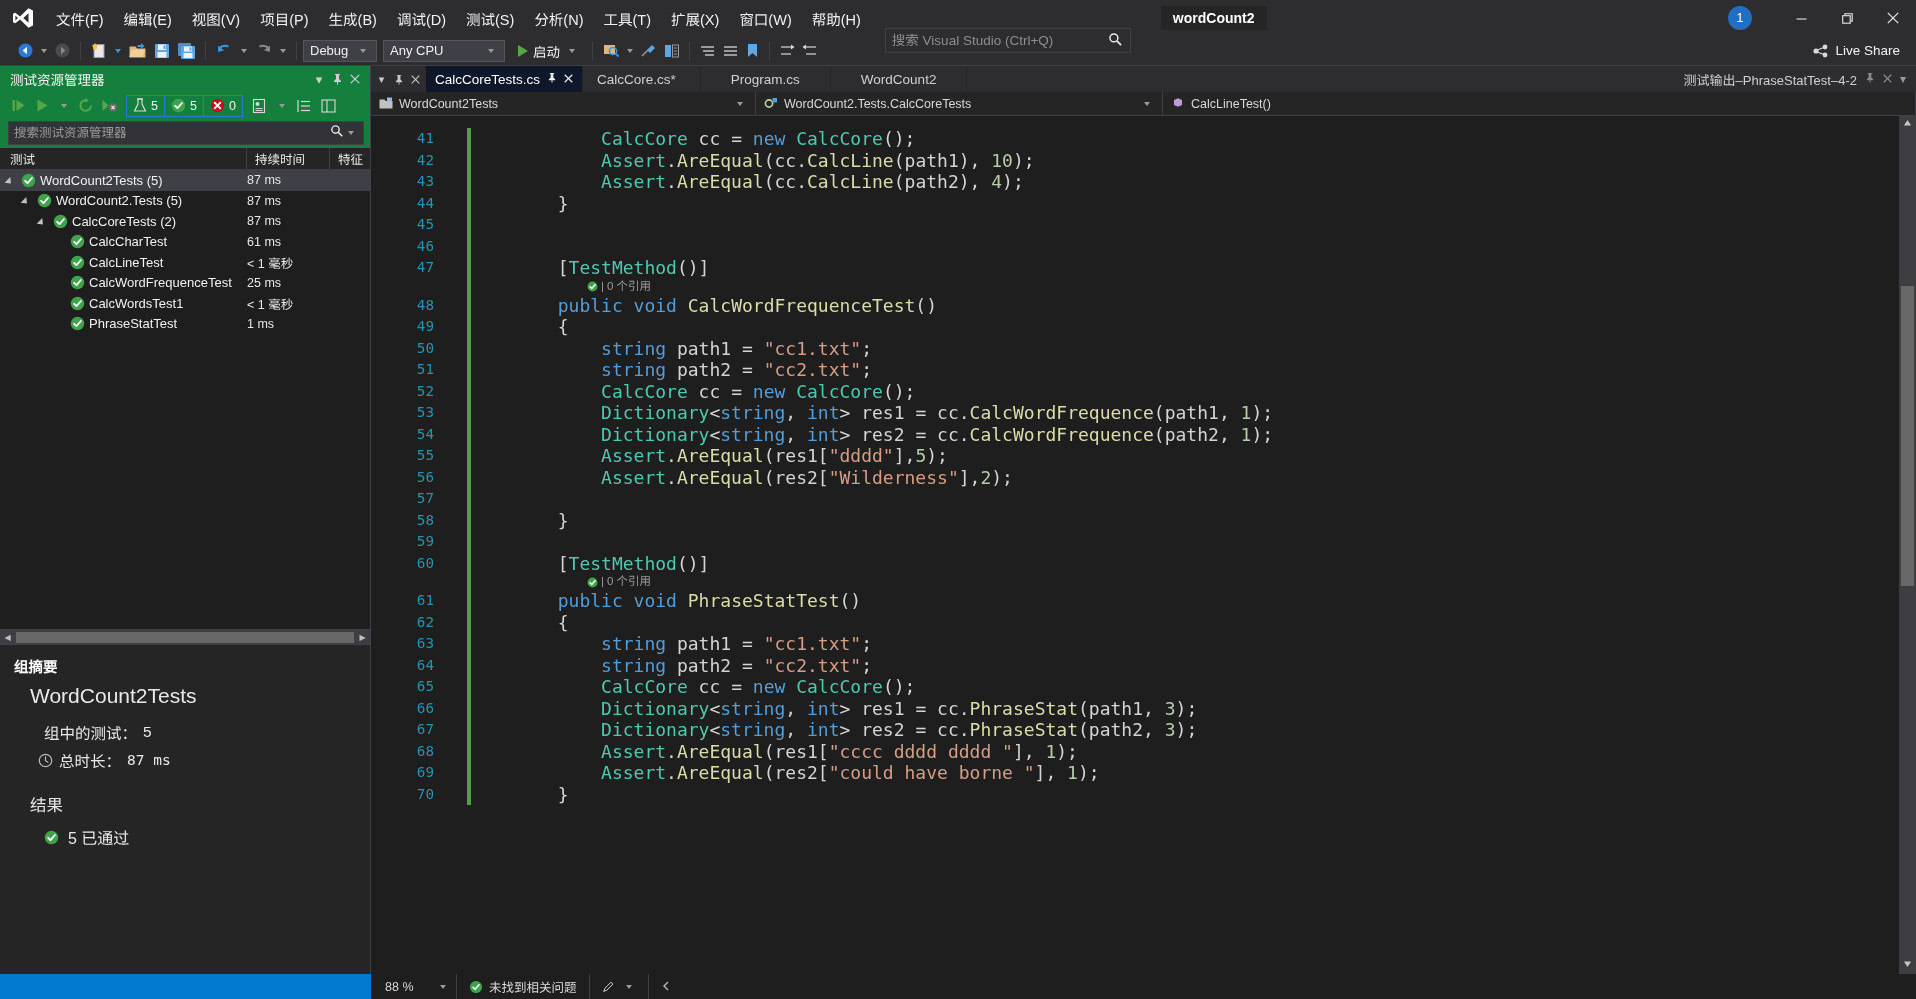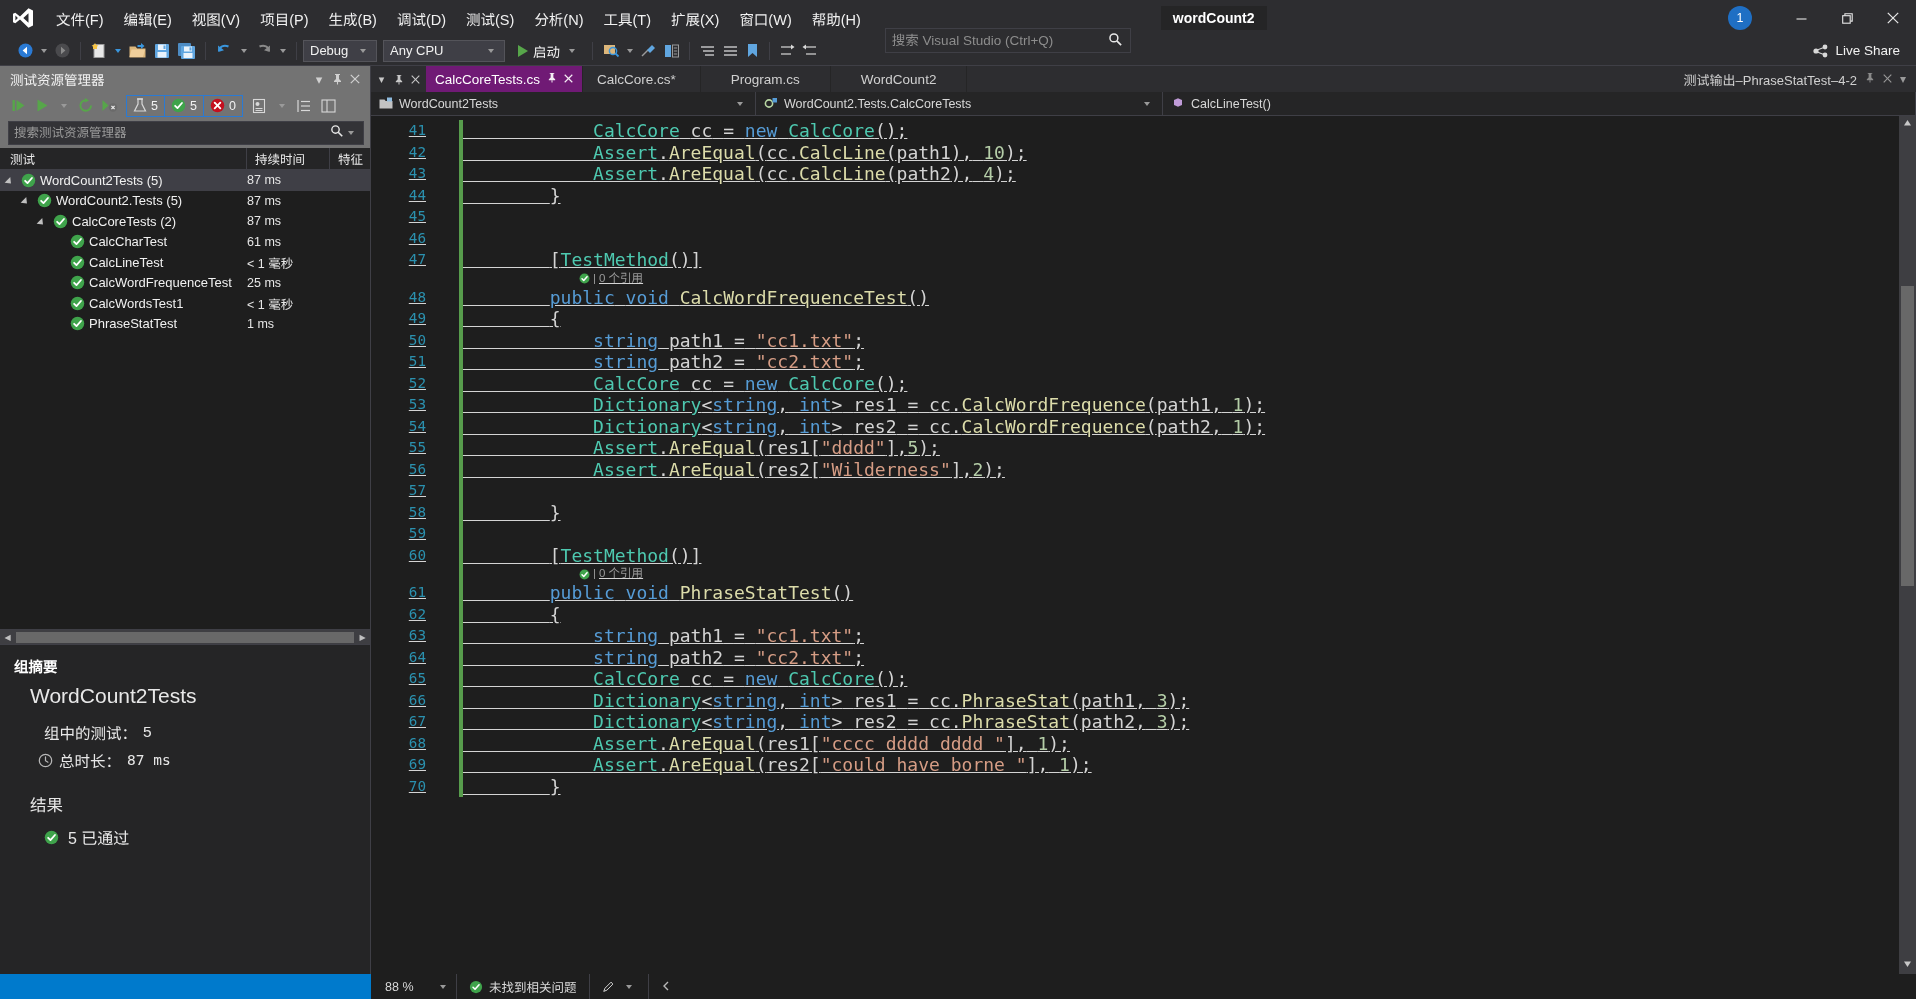--- a/index.html
+++ b/index.html
@@ -70,21 +70,21 @@
   .live-share {
     margin-left: auto; margin-right: 16px; display: flex; align-items: center;
     gap: 6px; font-size: 13.5px; color: #f1f1f1;
   }
 
   
   .body-row { flex: 1; display: flex; min-height: 0; background: #1e1e1e; }
 
   
   .test-explorer {
-    width: 371px; flex: 0 0 371px; background: #737373;
+    width: 371px; flex: 0 0 371px; background: #15803d;
     display: flex; flex-direction: column; border-right: 1px solid #3f3f46;
   }
   .te-header {
     height: 26px; display: flex; align-items: center; padding: 0 6px 0 10px;
     font-size: 13.5px; color: #f1f1f1; flex: 0 0 26px;
   }
   .te-header .ttl { flex: 1; }
   .te-hdr-icn { width: 18px; height: 18px; display:flex; align-items:center; justify-content:center; color:#d0d0d0; font-size: 13px; }
   .te-toolbar {
     height: 27px; display: flex; align-items: center; padding: 0 6px 0 8px;
@@ -152,21 +152,21 @@
   .editor-pane { flex: 1; display: flex; flex-direction: column; min-width: 0; background: #1e1e1e; }
   .tabstrip {
     height: 26px; background: #2d2d30; display: flex; align-items: stretch; flex: 0 0 26px;
   }
   .tab-lead { display: flex; align-items: center; padding: 0 2px; }
   .tl-btn { width: 17px; height: 24px; display:flex; align-items:center; justify-content:center; color:#c8c8c8; font-size: 11px; }
   .tab {
     display: flex; align-items: center; padding: 0 9px; font-size: 13.5px;
     color: #d0d0d0; gap: 7px; white-space: nowrap; border-right: 1px solid #252526;
   }
-  .tab.active { background: #701a75; color: #ffffff; }
+  .tab.active { background: #0f172a; color: #ffffff; }
   .tab .pin, .tab .x { font-size: 12px; opacity: .92; }
   .tab-right {
     margin-left: auto; display: flex; align-items: center; gap: 8px;
     padding-right: 10px; font-size: 13px; color: #d0d0d0; justify-content: center;
   }
   .tab-right .ic { color: #9a9a9a; font-size: 12px; }
   .breadcrumb {
     height: 24px; background: #252526; display: flex; align-items: stretch;
     flex: 0 0 24px; border-bottom: 1px solid #3f3f46; font-size: 12.5px; color: #d8d8d8;
   }
@@ -176,21 +176,21 @@
   }
   .bc-seg.w1 { width: 385px; }
   .bc-seg.w2 { width: 407px; }
   .bc-seg .cd { margin-left: auto; }
 
   .code-area { flex: 1; display: flex; min-height: 0; position: relative; overflow: hidden; background: #1e1e1e; }
   .code-scroll { flex: 1; overflow: hidden; position: relative; }
   pre.code {
     font-family: "DejaVu Sans Mono", "Liberation Mono", monospace;
     font-size: 15.3px; line-height: 21.5px; color: #d4d4d4; white-space: pre;
-    padding: 0; margin: 4px; text-decoration: underline;
+    padding: 0; margin: 12px;
   }
   .ln-row { display: flex; align-items: flex-start; height: 21.5px; }
   .lnum {
     width: 62px; flex: 0 0 62px; text-align: right; padding-right: 11px;
     color: #2b91af; font-size: 14.3px; line-height: 21.5px;
     font-family: "DejaVu Sans Mono", "Liberation Mono", monospace;
   }
   .glyph { width: 22px; flex: 0 0 22px; line-height: 21.5px; text-align:center; color:#9a9a9a; font-size: 11px;}
   .chgbar { width: 4px; flex: 0 0 4px; height: 21.5px; }
   .chgbar.saved { background: #579c4c; }

